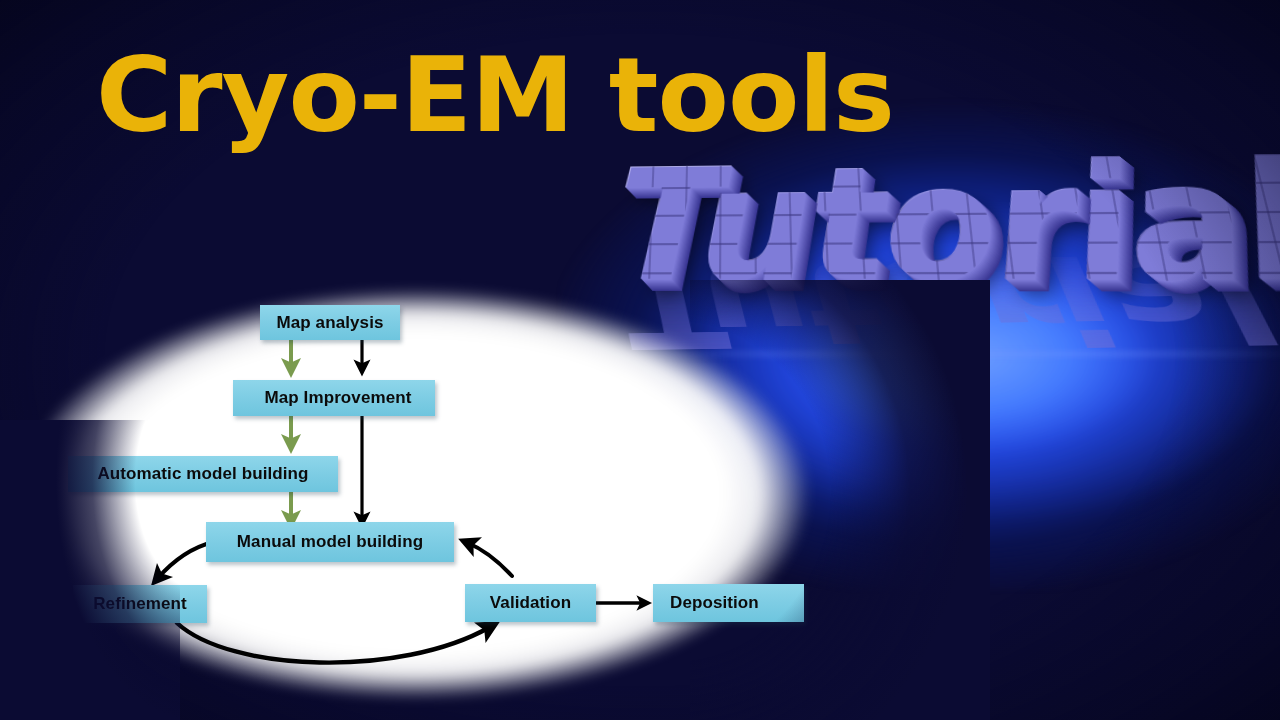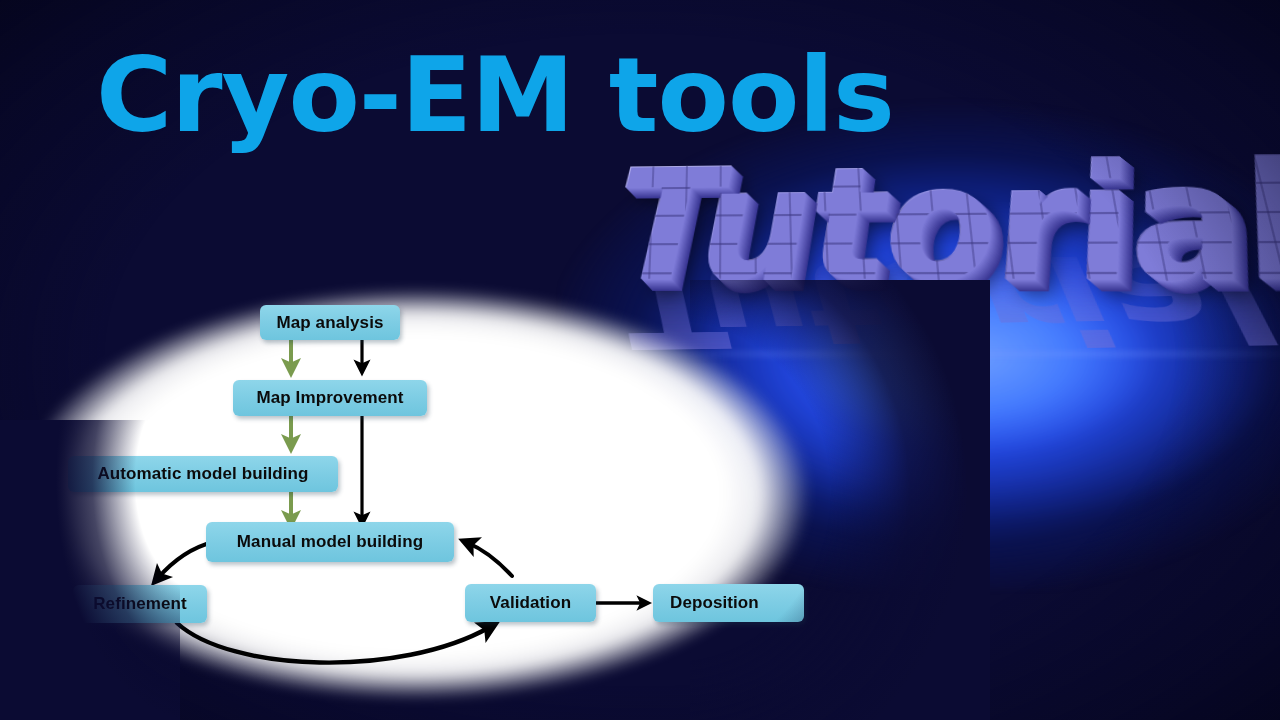--- a/index.html
+++ b/index.html
@@ -158,21 +158,21 @@
   
   .slide-title {
     position: absolute;
     left: 96px;
     top: 34px;
     font-family: "DejaVu Sans", sans-serif;
     font-weight: bold;
     font-size: 104px;
     line-height: 1.18;
     letter-spacing: -1px;
-    color: #0ea5e9;
+    color: #eab308;
     white-space: nowrap;
   }
 
   
   .spot {
     position: absolute;
     left: 20px;
     top: 288px;
     width: 790px;
     height: 412px;
@@ -191,21 +191,21 @@
     left: 0;
     top: 280px;
     width: 860px;
     height: 440px;
   }
   .chart svg { position: absolute; left: 0; top: 0; }
 
   .node {
     position: absolute;
     background: linear-gradient(to bottom, #8ed6ea 0%, #7ecde4 48%, #6ec5de 100%);
-    border-radius: 6px;
+    border-radius: 0;
     box-shadow: 2px 3px 4px rgba(30,60,80,0.30);
     color: #0b0b0b;
     font-family: "Liberation Sans", sans-serif;
     font-weight: bold;
     font-size: 17px;
     display: flex;
     align-items: center;
     justify-content: center;
     white-space: nowrap;
     letter-spacing: 0.1px;
@@ -293,21 +293,21 @@
 
       <path d="M 512,296 C 500,283 487,271 468,263" fill="none" stroke="#000000" stroke-width="4" stroke-linecap="round" marker-end="url(#ahB)"></path>
 
       <line x1="596" y1="323" x2="645" y2="323" stroke="#000000" stroke-width="3.6" marker-end="url(#ahBs)"></line>
     </svg>
 
     <div class="node" style="left:260px; top:25px; width:140px; height:35px;">
       <span>Map analysis</span>
     </div>
 
-    <div class="node" style="left:233px; top:100px; width:194px; height:36px;">
+    <div class="node" style="left:233px; top:100px; width:194px; height:36px;padding-left:8px;">
       <span>Map Improvement</span>
     </div>
 
     <div class="node" style="left:68px; top:176px; width:270px; height:36px;">
       <span>Automatic model building</span>
     </div>
 
     <div class="node" style="left:206px; top:242px; width:248px; height:40px;justify-content:center;">
       <span>Manual model building</span>
     </div>

